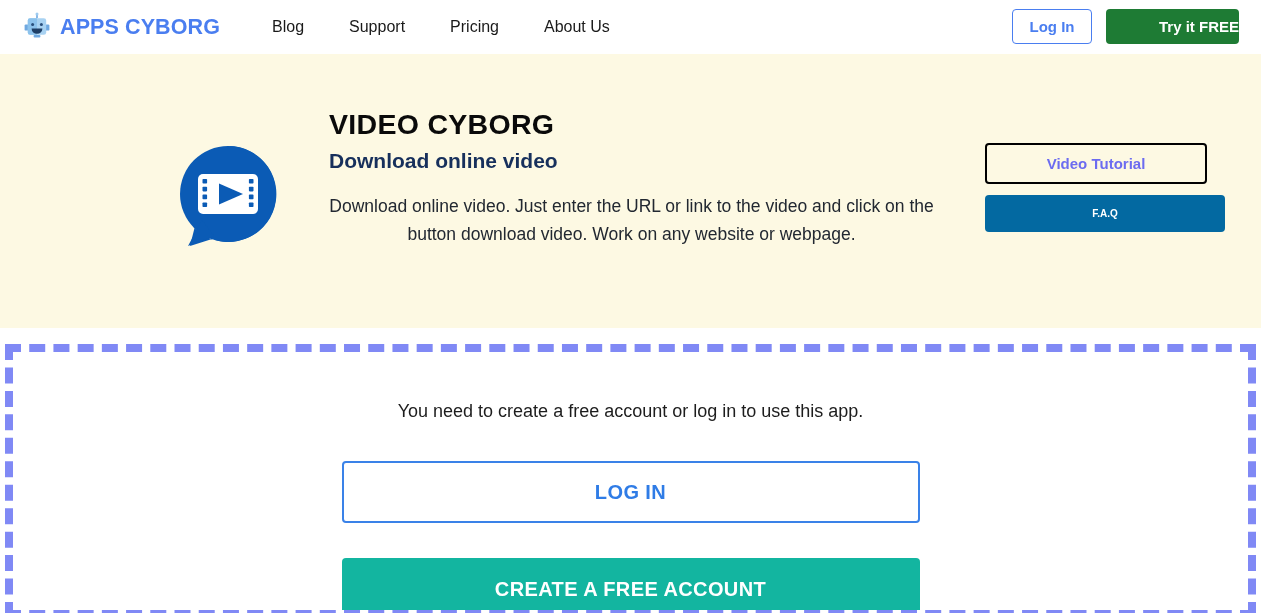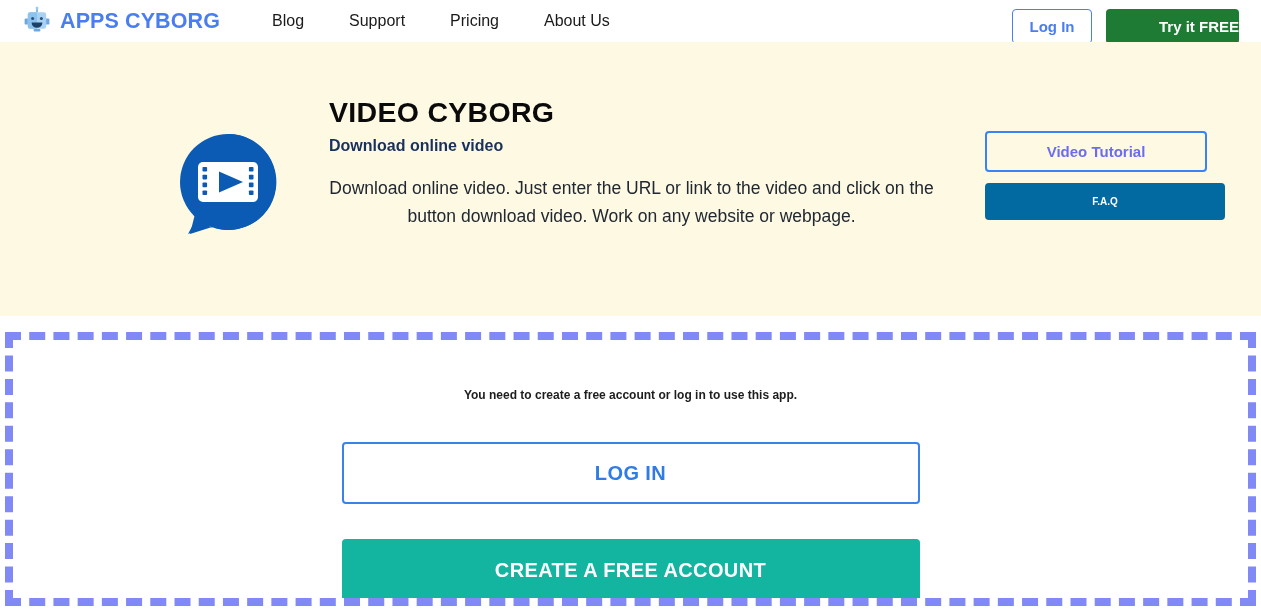--- a/index.html
+++ b/index.html
@@ -11,21 +11,21 @@
     overflow: hidden;
     background: #ffffff;
     font-family: "Liberation Sans", sans-serif;
     -webkit-font-smoothing: antialiased;
   }
 
   
   .header {
     position: relative;
     width: 1261px;
-    height: 42px;
+    height: 54px;
     background: #ffffff;
     display: flex;
     align-items: center;
   }
 
   .brand {
     display: flex;
     align-items: center;
     margin-left: 22px;
     gap: 8px;
@@ -131,21 +131,21 @@
 
   .hero-title {
     font-size: 28.5px;
     font-weight: bold;
     color: #0a0a0a;
     letter-spacing: 0.3px;
     line-height: 1.12;
   }
 
   .hero-subtitle {
-    font-size: 16px;
+    font-size: 21px;
     font-weight: bold;
     color: #17305c;
     margin-top: 7px;
     line-height: 1.2;
   }
 
   .hero-desc {
     font-size: 17.5px;
     color: #222831;
     line-height: 1.62;
@@ -160,21 +160,21 @@
     top: 89px;
     width: 222px;
     display: flex;
     flex-direction: column;
     gap: 11px;
   }
 
   .btn-video-tutorial {
     width: 222px;
     height: 41px;
-    border: 2px solid #3b82f6;
+    border: 2px solid #000000;
     border-radius: 4px;
     background: transparent;
     color: #6c6cf0;
     font-family: "Liberation Sans", sans-serif;
     font-size: 15px;
     font-weight: bold;
     cursor: pointer;
     line-height: 1;
   }
 
@@ -207,24 +207,23 @@
     position: absolute;
     left: 0;
     right: 0;
     top: 48px;
     display: flex;
     flex-direction: column;
     align-items: center;
   }
 
   .auth-note {
-    font-size: 12px;
+    font-size: 18px;
     color: #1d1d1d;
     line-height: 1.3;
-    font-weight: bold;
   }
 
   .btn-log-in-big {
     width: 578px;
     height: 62px;
     margin-top: 38px;
     border: 2px solid #3a82e8;
     border-radius: 4px;
     background: #ffffff;
     color: #2f7ce6;

